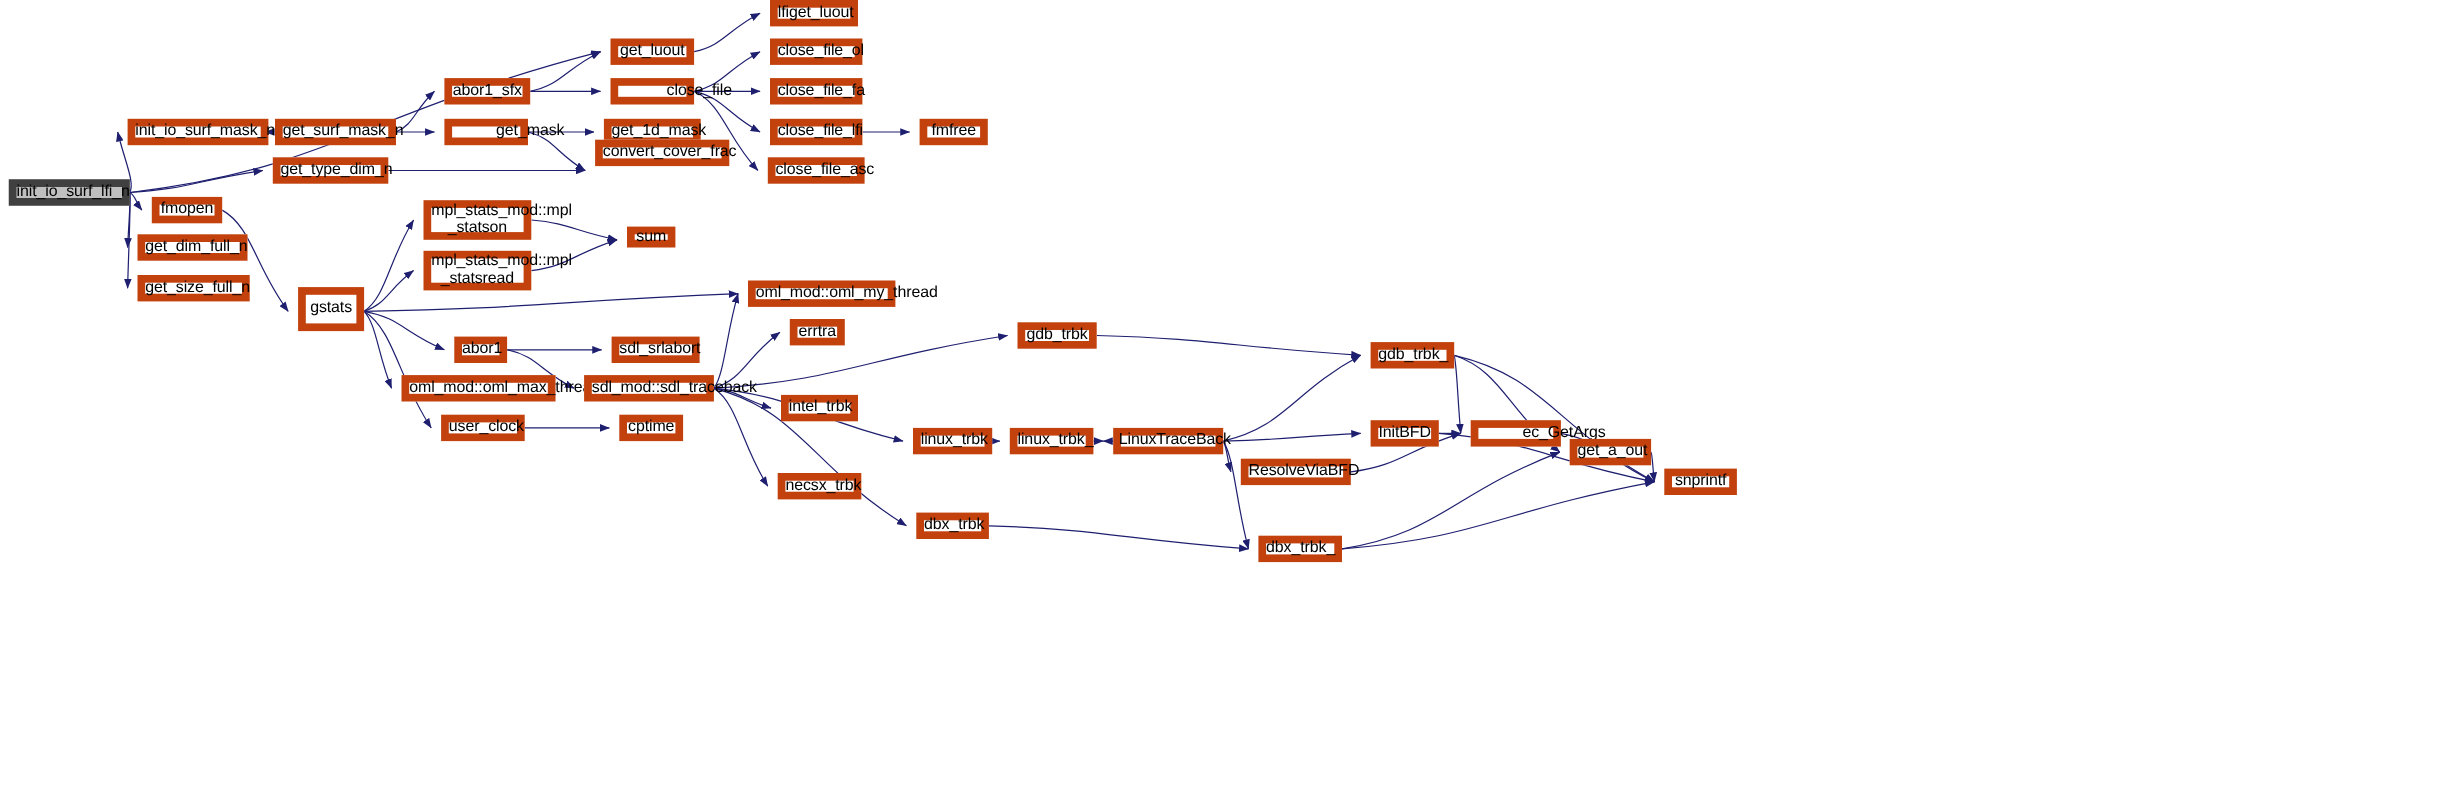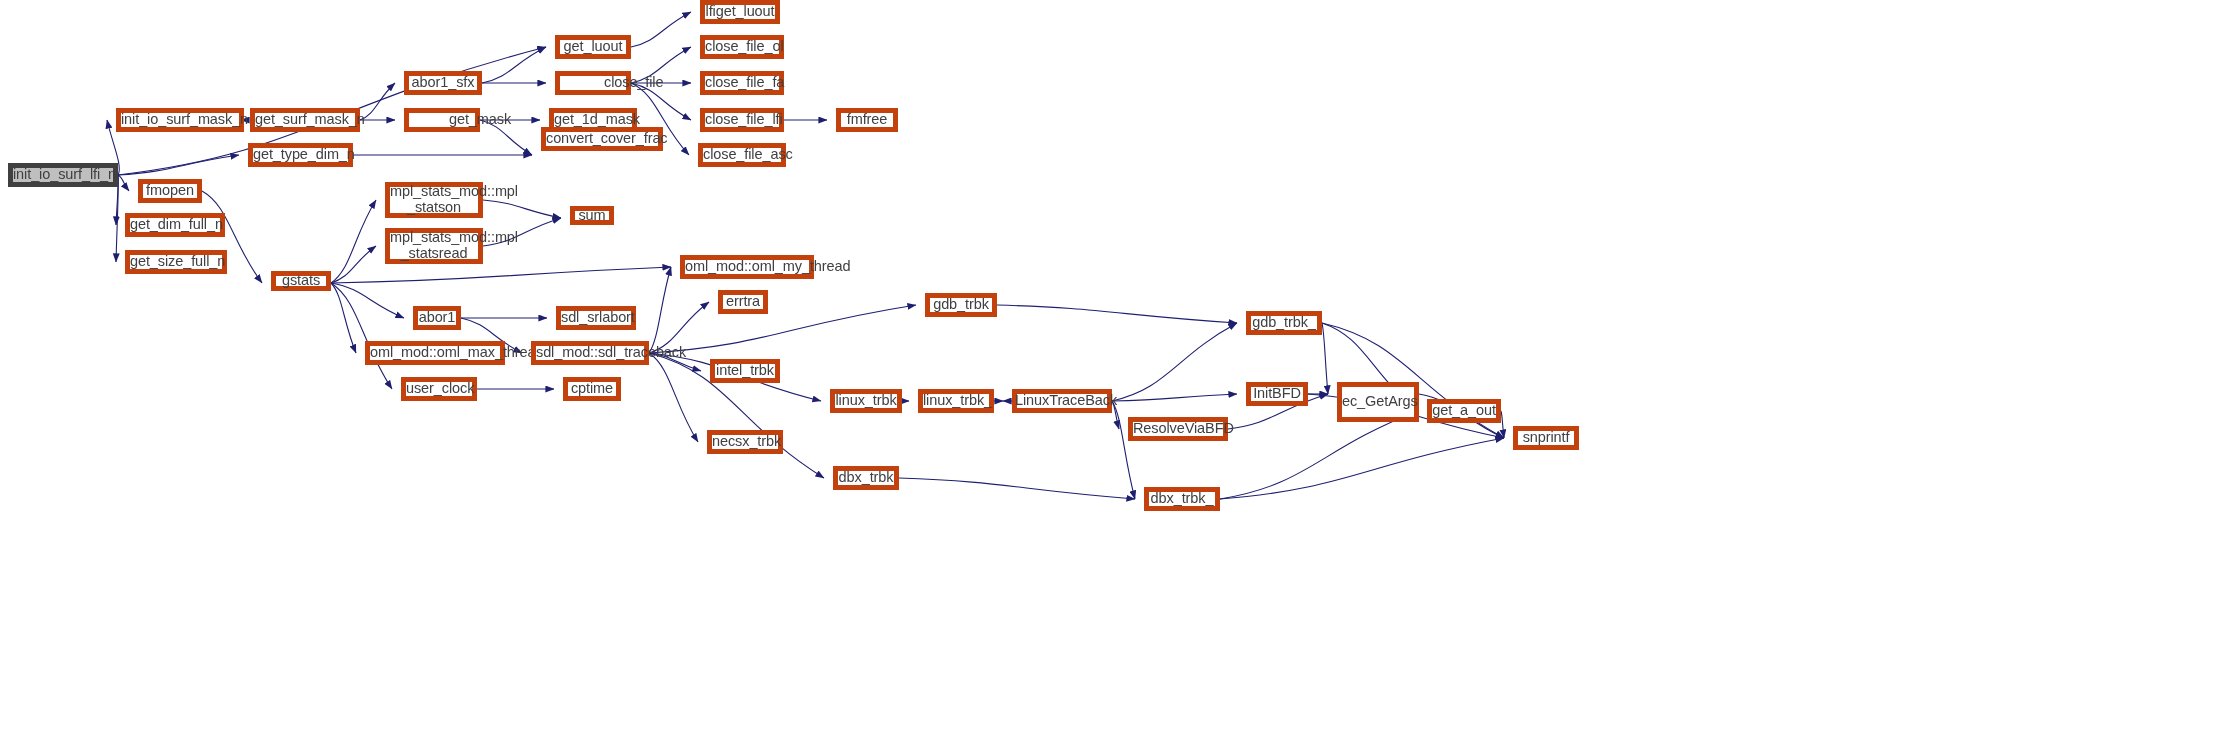--- a/index.html
+++ b/index.html
@@ -27,23 +27,23 @@
   #node-layer {
     position: absolute;
     left: 0;
     top: 0;
     width: 2240px;
     height: 733px;
   }
   .node {
     position: absolute;
     box-sizing: border-box;
-    border: 5px solid #c2410c;
+    border: 7px solid #c2410c;
     background: #ffffff;
-    color: #404040;
+    color: #000000;
     display: flex;
     align-items: center;
     justify-content: center;
     text-align: center;
     font-size: 14.5px;
     line-height: 1.08;
     white-space: pre-line;
     letter-spacing: -0.1px;
   }
   .node.root {
@@ -140,21 +140,21 @@
       <div class="node" style="left: 555px; top: 35px; width: 76px; height: 24px;"><span class="node-label">get_luout</span></div>
       <div class="node" style="left: 555px; top: 71px; width: 76px; height: 24px; padding-left: 44px;"><span class="node-label">close_file</span></div>
       <div class="node" style="left: 549px; top: 108px; width: 88px; height: 24px;"><span class="node-label">get_1d_mask</span></div>
       <div class="node" style="left: 541px; top: 127px; width: 122px; height: 24px;"><span class="node-label">convert_cover_frac</span></div>
       <div class="node" style="left: 700px; top: 0px; width: 80px; height: 24px;"><span class="node-label">lfiget_luout</span></div>
       <div class="node" style="left: 700px; top: 35px; width: 84px; height: 24px;"><span class="node-label">close_file_ol</span></div>
       <div class="node" style="left: 700px; top: 71px; width: 84px; height: 24px;"><span class="node-label">close_file_fa</span></div>
       <div class="node" style="left: 700px; top: 108px; width: 84px; height: 24px;"><span class="node-label">close_file_lfi</span></div>
       <div class="node" style="left: 698px; top: 143px; width: 88px; height: 24px;"><span class="node-label">close_file_asc</span></div>
       <div class="node" style="left: 836px; top: 108px; width: 62px; height: 24px;"><span class="node-label">fmfree</span></div>
-      <div class="node" style="left: 271px; top: 271px; width: 60px; height: 20px;"><span class="node-label">gstats</span></div>
+      <div class="node" style="left: 271px; top: 261px; width: 60px; height: 40px;"><span class="node-label">gstats</span></div>
       <div class="node" style="left: 385px; top: 182px; width: 98px; height: 36px;"><span class="node-label">mpl_stats_mod::mpl
 _statson</span></div>
       <div class="node" style="left: 385px; top: 228px; width: 98px; height: 36px;"><span class="node-label">mpl_stats_mod::mpl
 _statsread</span></div>
       <div class="node" style="left: 570px; top: 206px; width: 44px; height: 19px;"><span class="node-label">sum</span></div>
       <div class="node" style="left: 413px; top: 306px; width: 48px; height: 24px;"><span class="node-label">abor1</span></div>
       <div class="node" style="left: 365px; top: 341px; width: 140px; height: 24px;"><span class="node-label">oml_mod::oml_max_threads</span></div>
       <div class="node" style="left: 401px; top: 377px; width: 76px; height: 24px;"><span class="node-label">user_clock</span></div>
       <div class="node" style="left: 556px; top: 306px; width: 80px; height: 24px;"><span class="node-label">sdl_srlabort</span></div>
       <div class="node" style="left: 531px; top: 341px; width: 118px; height: 24px;"><span class="node-label">sdl_mod::sdl_traceback</span></div>
@@ -164,18 +164,18 @@
       <div class="node" style="left: 710px; top: 359px; width: 70px; height: 24px;"><span class="node-label">intel_trbk</span></div>
       <div class="node" style="left: 707px; top: 430px; width: 76px; height: 24px;"><span class="node-label">necsx_trbk</span></div>
       <div class="node" style="left: 925px; top: 293px; width: 72px; height: 24px;"><span class="node-label">gdb_trbk</span></div>
       <div class="node" style="left: 830px; top: 389px; width: 72px; height: 24px;"><span class="node-label">linux_trbk</span></div>
       <div class="node" style="left: 833px; top: 466px; width: 66px; height: 24px;"><span class="node-label">dbx_trbk</span></div>
       <div class="node" style="left: 918px; top: 389px; width: 76px; height: 24px;"><span class="node-label">linux_trbk_</span></div>
       <div class="node" style="left: 1012px; top: 389px; width: 100px; height: 24px; justify-content: flex-end;"><span class="node-label">LinuxTraceBack</span></div>
       <div class="node" style="left: 1128px; top: 417px; width: 100px; height: 24px;"><span class="node-label">ResolveViaBFD</span></div>
       <div class="node" style="left: 1246px; top: 382px; width: 62px; height: 24px;"><span class="node-label">InitBFD</span></div>
       <div class="node" style="left: 1246px; top: 311px; width: 76px; height: 24px;"><span class="node-label">gdb_trbk_</span></div>
-      <div class="node" style="left: 1337px; top: 382px; width: 82px; height: 40px;"><span class="node-label">ec_GetArgs</span></div>
+      <div class="node" style="left: 1337px; top: 382px; width: 82px; height: 24px; padding-left: 40px;"><span class="node-label">ec_GetArgs</span></div>
       <div class="node" style="left: 1427px; top: 399px; width: 74px; height: 24px;"><span class="node-label">get_a_out</span></div>
       <div class="node" style="left: 1513px; top: 426px; width: 66px; height: 24px;"><span class="node-label">snprintf</span></div>
       <div class="node" style="left: 1144px; top: 487px; width: 76px; height: 24px;"><span class="node-label">dbx_trbk_</span></div>
     </div>
 </div>
 
 </body></html>

